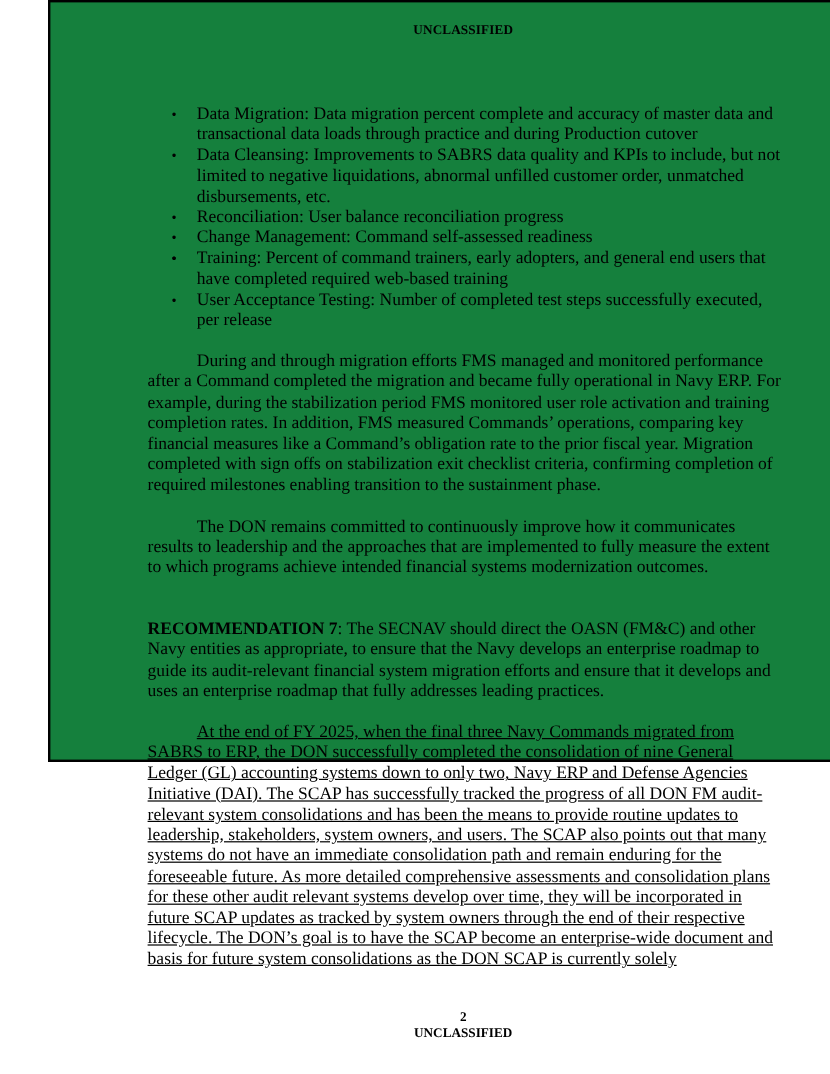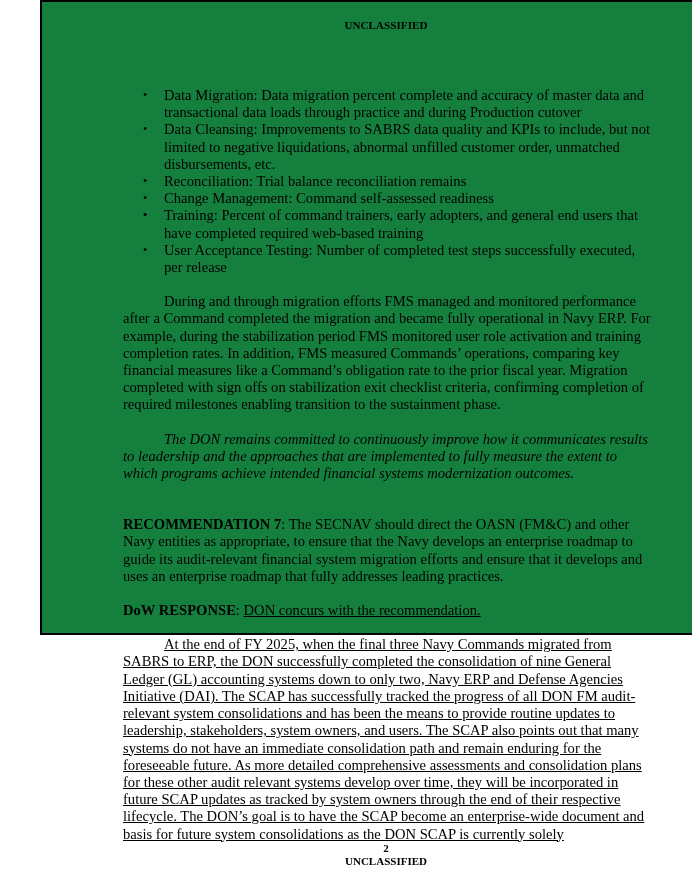--- a/index.html
+++ b/index.html
@@ -68,21 +68,21 @@
       position: absolute;
       left: 20px;
       top: 0;
       font-size: 12px;
     }
     .para {
       margin: 0;
       text-indent: 41px;
     }
     .p1 { margin-top: 17px; }
-    .p2 { margin-top: 17px; font-style: italic; }
+    .p2 { margin-top: 17px; }
     .rec { margin-top: 34px; }
     .resp { margin-top: 17px; }
     .p3 { margin-top: 17px; text-decoration: underline; }
     .bold { font-weight: bold; }
     .underline { text-decoration: underline; }
   </style>
 </head>
 <body>
 
 <div class="page">
@@ -95,21 +95,21 @@
       <li>
         <span class="bullet">•</span>
         <span>Data Migration: Data migration percent complete and accuracy of master data and transactional data loads through practice and during Production cutover</span>
       </li>
       <li>
         <span class="bullet">•</span>
         <span>Data Cleansing: Improvements to SABRS data quality and KPIs to include, but not limited to negative liquidations, abnormal unfilled customer order, unmatched disbursements, etc.</span>
       </li>
       <li>
         <span class="bullet">•</span>
-        <span>Reconciliation: Trial balance reconciliation remains</span>
+        <span>Reconciliation: User balance reconciliation progress</span>
       </li>
       <li>
         <span class="bullet">•</span>
         <span>Change Management: Command self-assessed readiness</span>
       </li>
       <li>
         <span class="bullet">•</span>
       </li>
       <li>
         <span class="bullet">•</span>
@@ -120,21 +120,20 @@
         <span>User Acceptance Testing: Number of completed test steps successfully executed, per release</span>
       </li>
     </ul>
 
     <p class="para p1">During and through migration efforts FMS managed and monitored performance after a Command completed the migration and became fully operational in Navy ERP. For example, during the stabilization period FMS monitored user role activation and training completion rates. In addition, FMS measured Commands’ operations, comparing key financial measures like a Command’s obligation rate to the prior fiscal year. Migration completed with sign offs on stabilization exit checklist criteria, confirming completion of required milestones enabling transition to the sustainment phase.</p>
 
     <p class="para p2">The DON remains committed to continuously improve how it communicates results to leadership and the approaches that are implemented to fully measure the extent to which programs achieve intended financial systems modernization outcomes.</p>
 
     <p class="rec"><span class="bold">RECOMMENDATION 7</span><span>:  </span><span>The SECNAV should direct the OASN (FM&amp;C) and other Navy entities as appropriate, to ensure that the Navy develops an enterprise roadmap to guide its audit-relevant financial system migration efforts and ensure that it develops and uses an enterprise roadmap that fully addresses leading practices.</span></p>
 
-    <p class="resp"><span class="bold">DoW RESPONSE</span><span>:  </span><span class="underline">DON concurs with the recommendation.</span></p>
 
     <p class="para p3">At the end of FY 2025, when the final three Navy Commands migrated from SABRS to ERP, the DON successfully completed the consolidation of nine General Ledger (GL) accounting systems down to only two, Navy ERP and Defense Agencies Initiative (DAI). The SCAP has successfully tracked the progress of all DON FM audit-relevant system consolidations and has been the means to provide routine updates to leadership, stakeholders, system owners, and users. The SCAP also points out that many systems do not have an immediate consolidation path and remain enduring for the foreseeable future. As more detailed comprehensive assessments and consolidation plans for these other audit relevant systems develop over time, they will be incorporated in future SCAP updates as tracked by system owners through the end of their respective lifecycle. The DON’s goal is to have the SCAP become an enterprise-wide document and basis for future system consolidations as the DON SCAP is currently solely</p>
 
   </div>
 
   <div class="footer">
     <div>2</div>
     <div>UNCLASSIFIED</div>
   </div>
 

